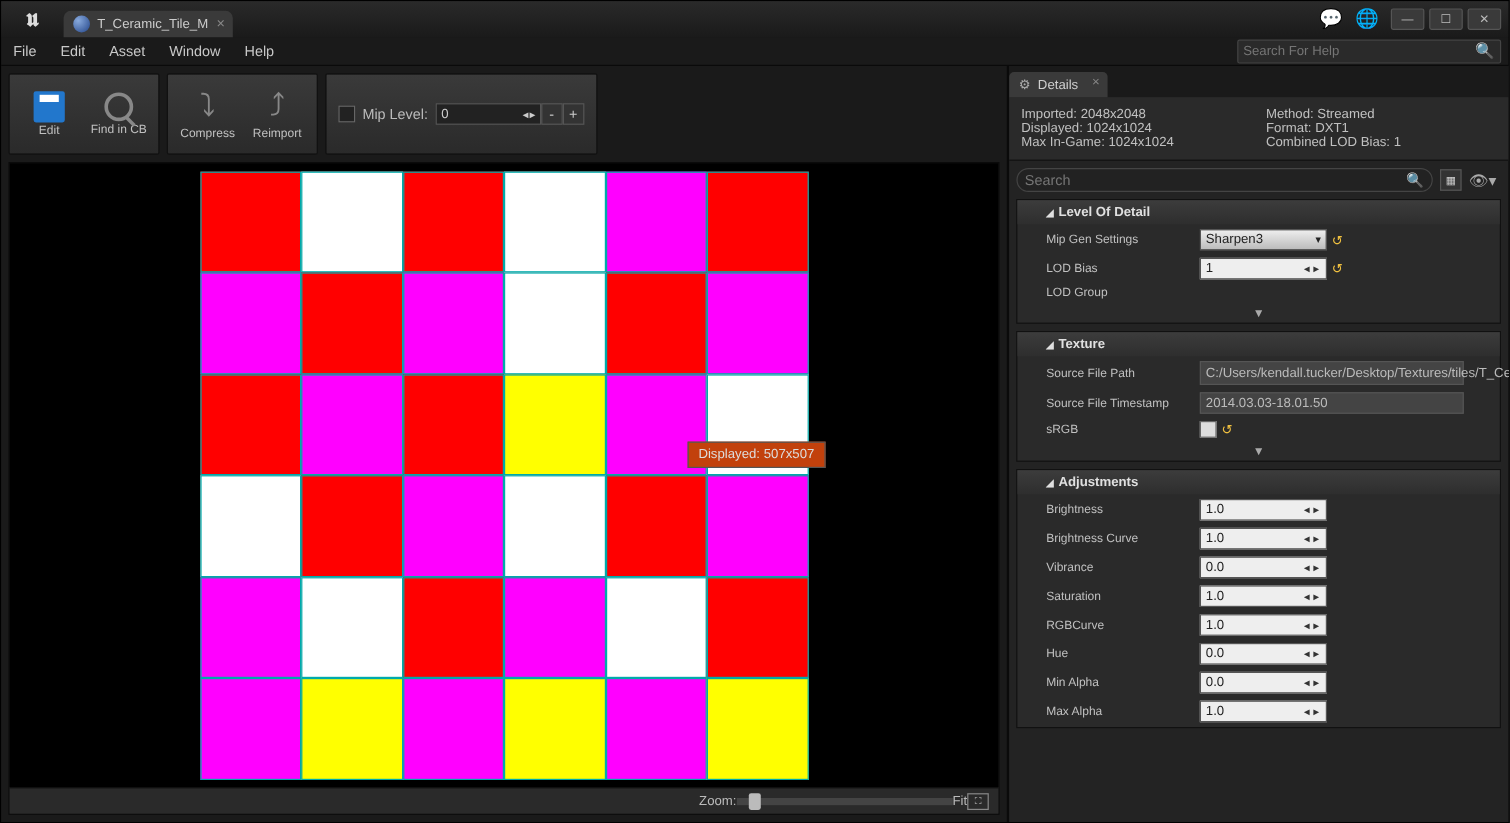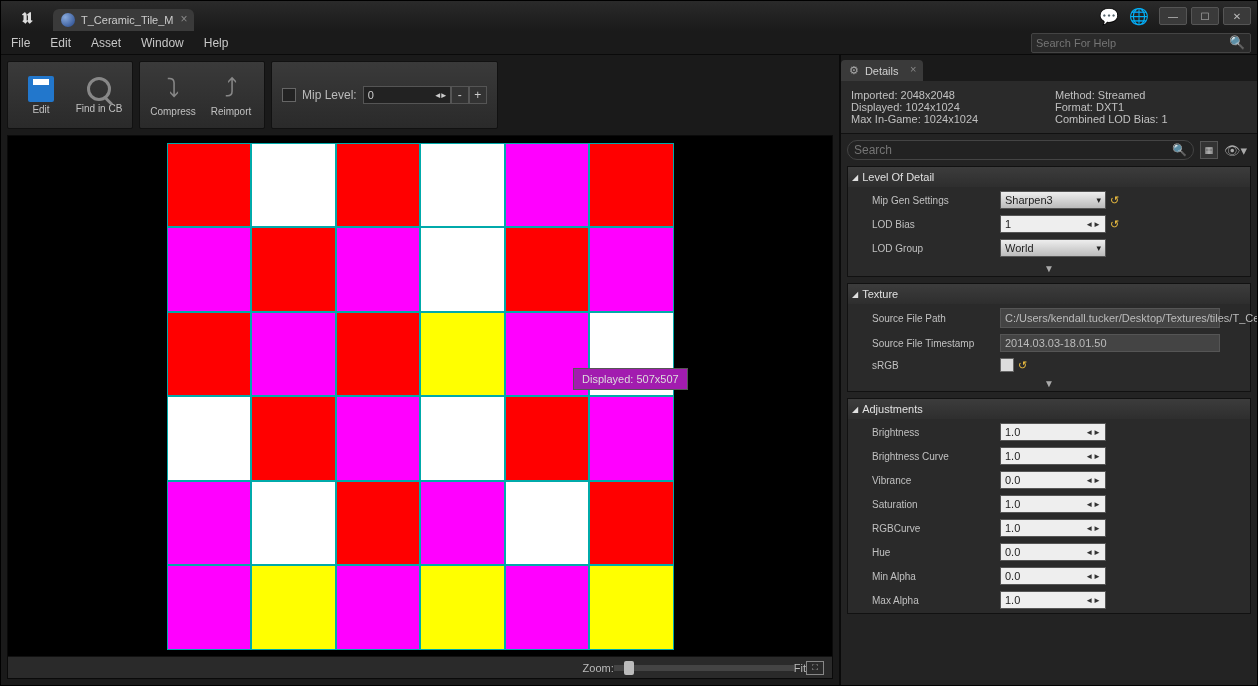--- a/index.html
+++ b/index.html
@@ -52,21 +52,21 @@
 .view-btn { position: absolute; top: 8px; left: 8px; background: #e0e0e0; color: #222; border: 1px solid #888; padding: 2px 6px; border-radius: 2px; font-size: 11px; display: flex; align-items: center; gap: 3px; cursor: pointer; }
 .view-btn::after { content: "▾"; font-size: 9px; }
 .texname-overlay { position: absolute; top: 20px; right: 12px; color: #e0e0e0; font-size: 12px; }
 .viewport { flex: 1; background: #000; display: flex; align-items: center; justify-content: center; position: relative; }
 .checker { width: 507px; height: 507px; display: grid; grid-template-columns: repeat(6, 1fr); grid-template-rows: repeat(6, 1fr); }
 .checker div { border: 1px solid #0aa; }
 .red { background: #ff0000; }
 .wht { background: #ffffff; }
 .mag { background: #ff00ff; }
 .yel { background: #ffff00; }
-.tooltip { position: absolute; top: 232px; left: 565px; background: #a21caf; border: 1px solid #555; color: #ddd; padding: 4px 8px; font-size: 11px; pointer-events: none; }
+.tooltip { position: absolute; top: 232px; left: 565px; background: #c2410c; border: 1px solid #555; color: #ddd; padding: 4px 8px; font-size: 11px; pointer-events: none; }
 
 .zoom-bar { height: 22px; background: #2a2a2a; border-top: 1px solid #111; display: flex; align-items: center; justify-content: flex-end; gap: 0; padding: 0 8px; font-size: 11px; color: #bbb; }
 .zoom-slider { width: 180px; height: 6px; background: #444; position: relative; cursor: pointer; }
 .zoom-slider .thumb { position: absolute; width: 10px; height: 14px; background: #bbb; top: -4px; left: 10px; border-radius: 2px; }
 .fit-box { width: 18px; height: 14px; border: 1px solid #888; display: flex; align-items: center; justify-content: center; font-size: 8px; }
 
 .right-pane { width: 416px; background: #232323; display: flex; flex-direction: column; }
 .details-tab-row { height: 26px; background: #1a1a1a; display: flex; align-items: flex-end; }
 .details-tab { background: #3a3a3a; padding: 4px 24px 4px 8px; font-size: 11px; display: flex; align-items: center; gap: 6px; border-top-left-radius: 4px; border-top-right-radius: 4px; position: relative; }
 .details-tab::after { content: "×"; position: absolute; right: 6px; top: 3px; color: #888; }
@@ -79,21 +79,21 @@
 .search-box input { flex: 1; background: transparent; border: 0; color: #bbb; font-size: 12px; outline: none; }
 .grid-icon { width: 18px; height: 18px; background: #333; border: 1px solid #555; display: flex; align-items: center; justify-content: center; font-size: 9px; color: #ccc; cursor: pointer; }
 .eye-icon { color: #aaa; font-size: 13px; cursor: pointer; padding-right: 4px; }
 
 .props-scroll { flex: 1; overflow-y: auto; padding: 0 6px 6px 6px; }
 .props-scroll::-webkit-scrollbar { width: 14px; }
 .props-scroll::-webkit-scrollbar-track { background: #1a1a1a; }
 .props-scroll::-webkit-scrollbar-thumb { background: #444; border: 2px solid #1a1a1a; border-radius: 6px; }
 
 .section { background: #2a2a2a; border: 1px solid #111; margin-bottom: 6px; }
-.section-head { background: linear-gradient(to bottom, #3c3c3c, #2e2e2e); padding: 4px 4px; font-size: 11px; font-weight: normal; color: #e0e0e0; display: flex; align-items: center; gap: 4px; cursor: pointer; }
+.section-head { background: linear-gradient(to bottom, #3c3c3c, #2e2e2e); padding: 4px 24px; font-size: 11px; font-weight: bold; color: #e0e0e0; display: flex; align-items: center; gap: 4px; cursor: pointer; }
 .section-head::before { content: "◢"; font-size: 8px; transform: rotate(0deg); }
 .prop-grid { display: grid; grid-template-columns: 120px 1fr; align-items: center; padding: 4px 6px 4px 24px; gap: 6px 8px; }
 .prop-label { font-size: 10px; color: #c0c0c0; }
 .prop-ctrl { display: flex; align-items: center; gap: 4px; }
 .combo { width: 106px; height: 18px; background: linear-gradient(to bottom,#eee,#bbb); border: 1px solid #555; color: #222; font-size: 11px; padding: 0 4px; display: flex; align-items: center; justify-content: space-between; cursor: pointer; }
 .combo::after { content: "▾"; font-size: 9px; }
 .numfield, .txtfield { width: 106px; height: 18px; background: #eee; border: 1px solid #555; color: #222; font-size: 11px; padding: 0 4px; display: flex; align-items: center; justify-content: space-between; }
 .numfield .arrows { font-size: 8px; color:#333; }
 .txtfield.ro { background: #444; color: #bbb; width: 220px; height: auto; min-height: 18px; line-height: 14px; padding: 2px 4px; }
 .txtfield.ro.small { height: 18px; }
@@ -270,23 +270,20 @@
             </div>
             <div class="prop-label">LOD Bias</div>
             <div class="prop-ctrl">
               <div class="numfield">
                   <span>1</span>
                   <span class="arrows">◄►</span>
                 </div>
               <span class="reset-icon">↺</span>
             </div>
             <div class="prop-label">LOD Group</div>
-            <div class="prop-ctrl">
-              <div class="combo">World</div>
-            </div>
           </div>
           <div class="expand-arrow">▼</div>
         </div>
 
         <div class="section">
           <div class="section-head">Texture</div>
           <div class="prop-grid">
             <div class="prop-label">Source File Path</div>
             <div class="prop-ctrl">
               <div class="txtfield ro">C:/Users/kendall.tucker/Desktop/Textures/tiles/T_Ceramic_Tile_M.TGA</div>

